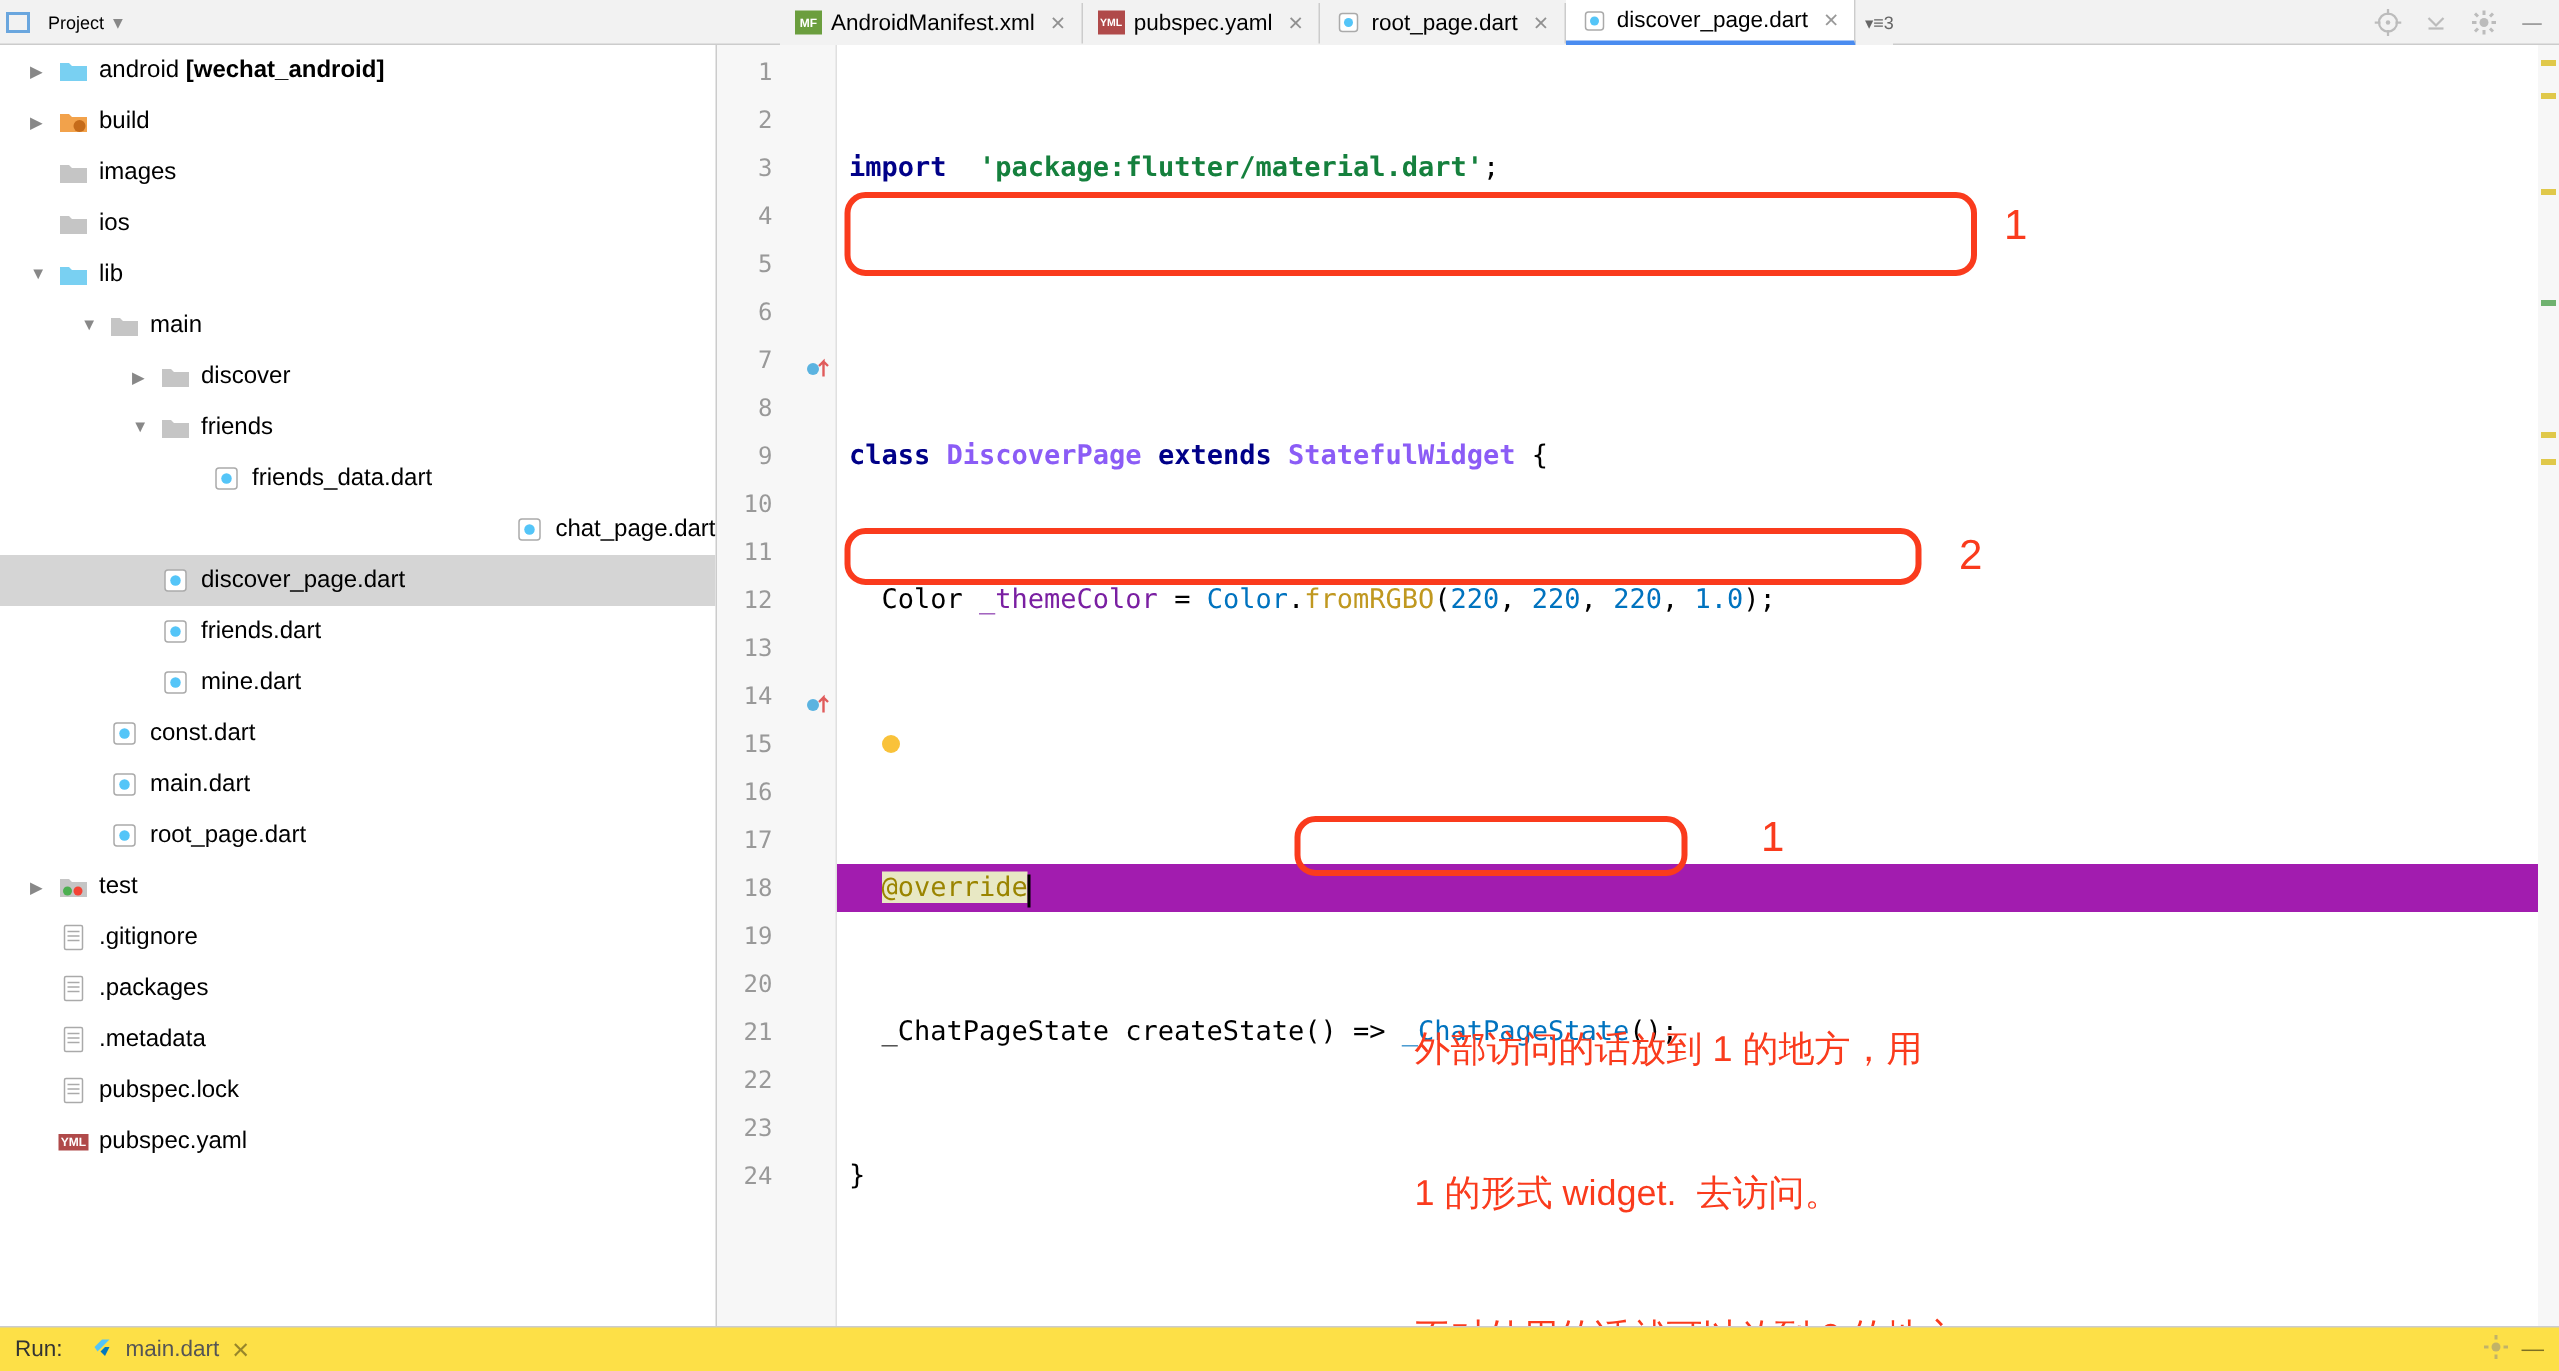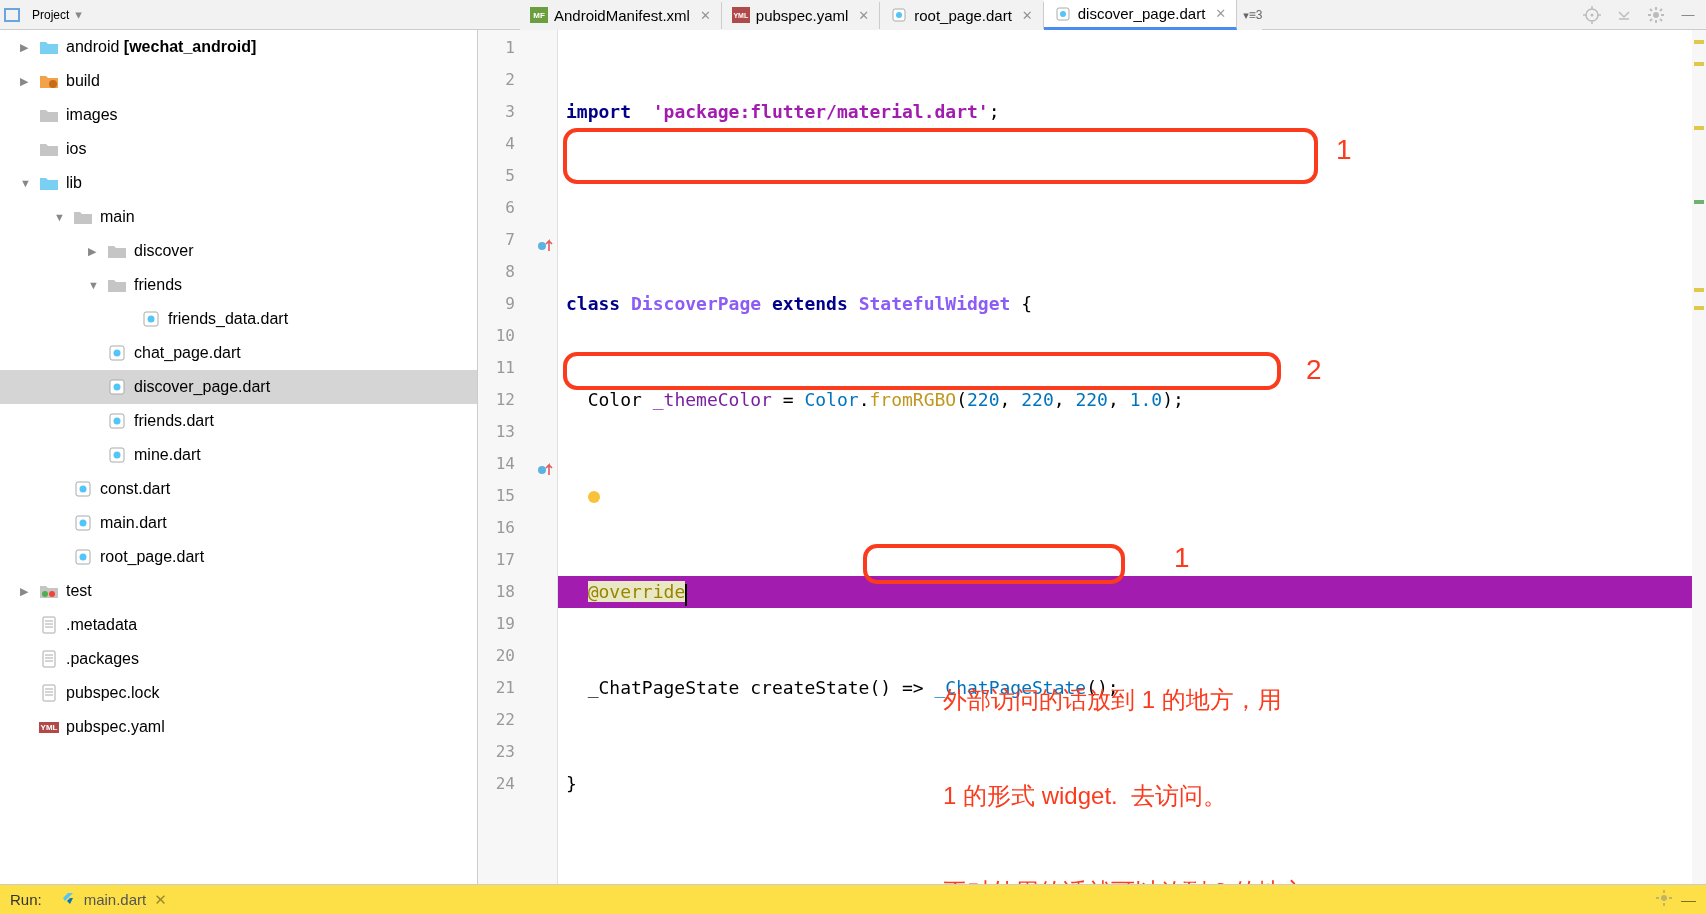--- a/index.html
+++ b/index.html
@@ -126,21 +126,21 @@
       line-height: 32px;
       position: relative;
       white-space: pre;
     }
     .code-area .line { padding-left: 8px; height: 32px; position: relative; }
     .code-area .line.hl { background: #a21caf; }
     .kw { color: #000088; font-weight: bold; }
     .prop { color: #7a1fa2; }
     .fn { color: #c09820; }
     .num { color: #0073bf; }
-    .str { color: #a21caf; font-weight: bold; margin-top: 35px; }
+    .str { color: #15803d; font-weight: bold; margin-top: 35px; }
     .cls { color: #8b5cf6; font-weight: bold; }
     .ann { color: #9a8400; background: #e8e8c4; }
     .call { color: #0073bf; }
     .red-box {
       position: absolute;
       border: 4px solid #fa3b1d;
       border-radius: 14px;
       pointer-events: none;
     }
     .red-label {
@@ -344,21 +344,21 @@
         <div class="tree-row" style="padding-left: 122px;">
           <span class="arrow"></span>
           <span class="node-icon">
             <svg width="18" height="18" viewBox="0 0 18 18">
               <rect x="2" y="2" width="14" height="14" rx="2" fill="#fff" stroke="#aaa"></rect>
               <circle cx="9" cy="9" r="3.5" fill="#54c5f8"></circle>
             </svg>
           </span>
           <span class="label">friends_data.dart</span>
         </div>
-        <div class="tree-row" style="padding-left: 88px;">
+        <div class="tree-row" style="padding-left: 115px; justify-content: flex-end;">
           <span class="arrow"></span>
           <span class="node-icon">
             <svg width="18" height="18" viewBox="0 0 18 18">
               <rect x="2" y="2" width="14" height="14" rx="2" fill="#fff" stroke="#aaa"></rect>
               <circle cx="9" cy="9" r="3.5" fill="#54c5f8"></circle>
             </svg>
           </span>
           <span class="label">chat_page.dart</span>
         </div>
         <div class="tree-row selected" style="padding-left: 88px;">
@@ -435,33 +435,45 @@
         <div class="tree-row" style="padding-left: 20px;">
           <span class="arrow"></span>
           <span class="node-icon">
             <svg width="16" height="18" viewBox="0 0 16 18">
               <rect x="2" y="1" width="12" height="16" rx="1" fill="#fff" stroke="#aaa"></rect>
               <line x1="4" y1="5" x2="12" y2="5" stroke="#aaa"></line>
               <line x1="4" y1="8" x2="12" y2="8" stroke="#aaa"></line>
               <line x1="4" y1="11" x2="12" y2="11" stroke="#aaa"></line>
             </svg>
           </span>
-          <span class="label">.metadata</span>
+          <span class="label">.gitignore</span>
         </div>
         <div class="tree-row" style="padding-left: 20px;">
           <span class="arrow"></span>
           <span class="node-icon">
             <svg width="16" height="18" viewBox="0 0 16 18">
               <rect x="2" y="1" width="12" height="16" rx="1" fill="#fff" stroke="#aaa"></rect>
               <line x1="4" y1="5" x2="12" y2="5" stroke="#aaa"></line>
               <line x1="4" y1="8" x2="12" y2="8" stroke="#aaa"></line>
               <line x1="4" y1="11" x2="12" y2="11" stroke="#aaa"></line>
             </svg>
           </span>
           <span class="label">.packages</span>
+        </div>
+        <div class="tree-row" style="padding-left: 20px;">
+          <span class="arrow"></span>
+          <span class="node-icon">
+            <svg width="16" height="18" viewBox="0 0 16 18">
+              <rect x="2" y="1" width="12" height="16" rx="1" fill="#fff" stroke="#aaa"></rect>
+              <line x1="4" y1="5" x2="12" y2="5" stroke="#aaa"></line>
+              <line x1="4" y1="8" x2="12" y2="8" stroke="#aaa"></line>
+              <line x1="4" y1="11" x2="12" y2="11" stroke="#aaa"></line>
+            </svg>
+          </span>
+          <span class="label">.metadata</span>
         </div>
         <div class="tree-row" style="padding-left: 20px;">
           <span class="arrow"></span>
           <span class="node-icon">
             <svg width="16" height="18" viewBox="0 0 16 18">
               <rect x="2" y="1" width="12" height="16" rx="1" fill="#fff" stroke="#aaa"></rect>
               <line x1="4" y1="5" x2="12" y2="5" stroke="#aaa"></line>
               <line x1="4" y1="8" x2="12" y2="8" stroke="#aaa"></line>
               <line x1="4" y1="11" x2="12" y2="11" stroke="#aaa"></line>
             </svg>

